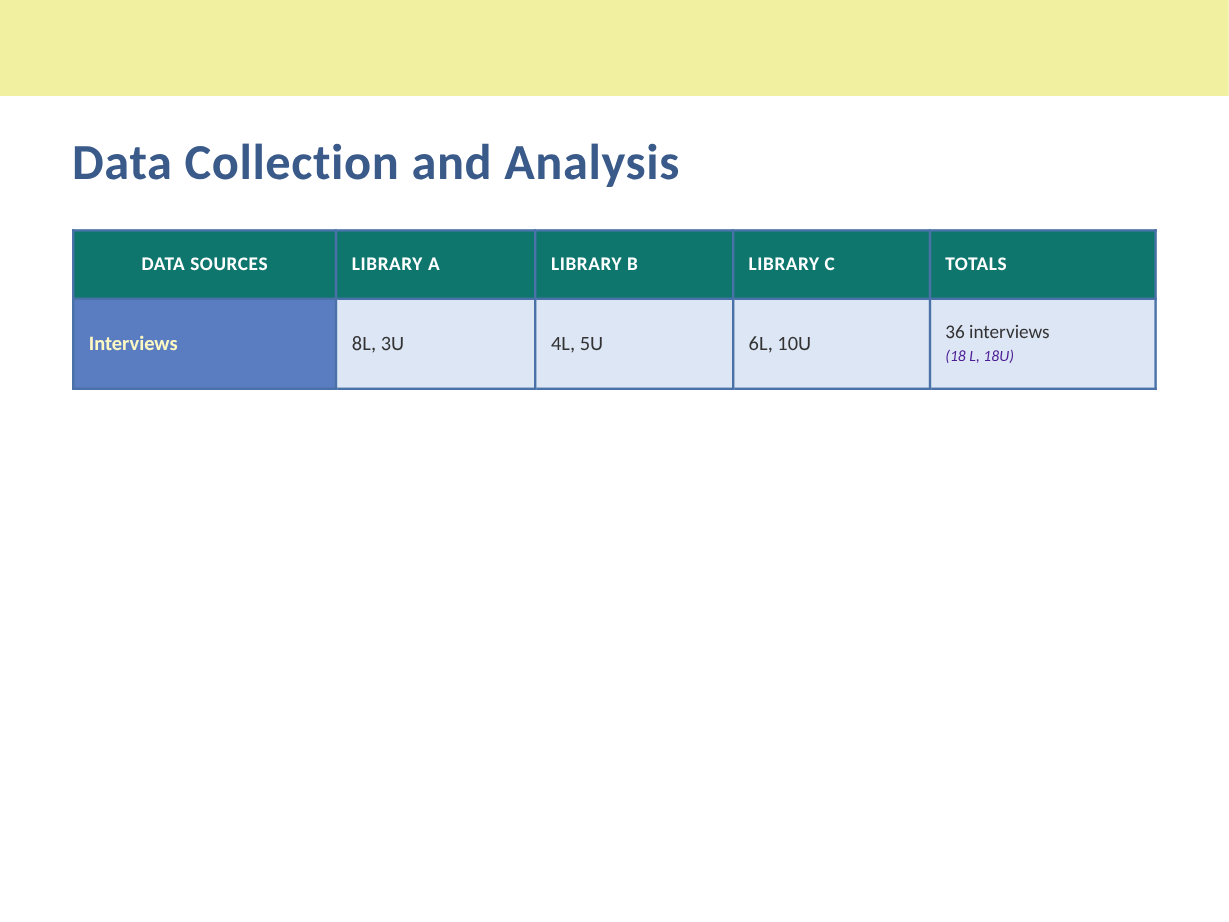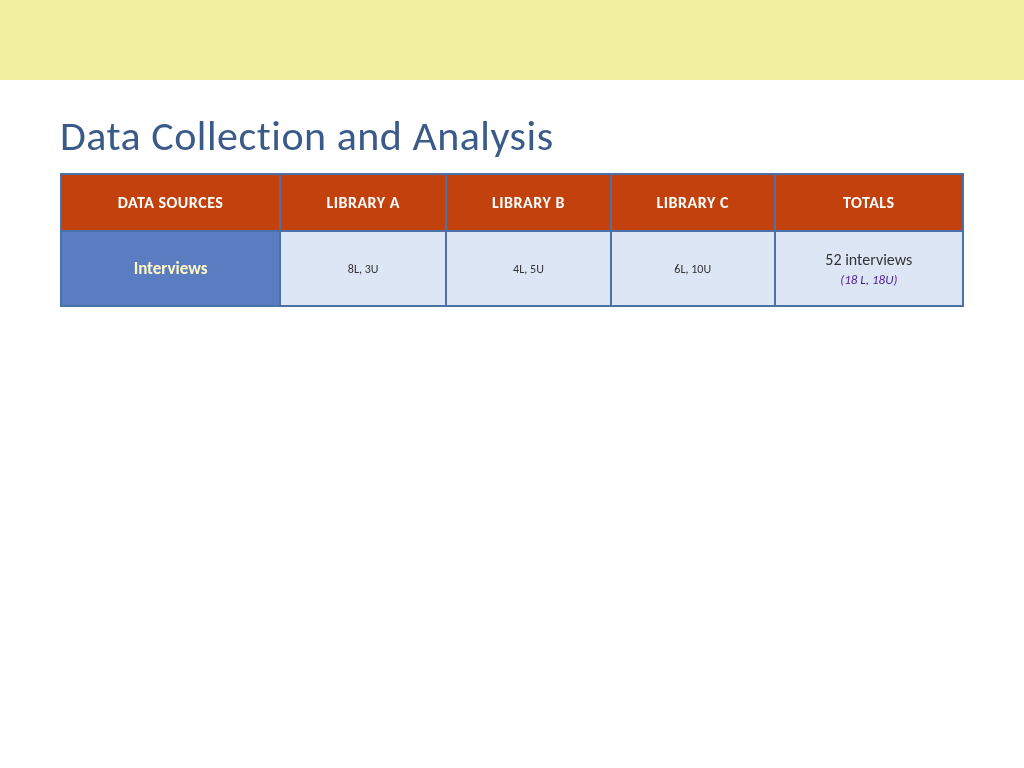--- a/index.html
+++ b/index.html
@@ -22,40 +22,40 @@
       background: #f0f0a0;
     }
 
     .content-area {
       padding: 30px 60px 30px 60px;
     }
 
     .page-title {
       font-size: 42px;
       color: #3a5a8a;
-      font-weight: 400;
-      margin-bottom: 12px;
+      font-weight: 700;
+      margin-bottom: 30px;
       letter-spacing: 0.5px;
     }
 
     .data-table {
       width: 100%;
       border-collapse: collapse;
       border: 2px solid #4a72a8;
     }
 
     .data-table th, .data-table td {
       border: 2px solid #4a72a8;
-      text-align: center;
+      text-align: left;
       vertical-align: middle;
       padding: 18px 12px;
     }
 
     .header-row th {
-      background-color: #c2410c;
+      background-color: #0f766e;
       color: #ffffff;
       font-size: 16px;
       font-weight: 700;
       letter-spacing: 0.5px;
       text-transform: uppercase;
     }
 
     .header-row th.data-sources-header {
       text-align: center;
     }
@@ -64,21 +64,21 @@
       background-color: #5a7cc0;
       color: #fef9c3;
       font-size: 17px;
       font-weight: 700;
       text-align: center;
     }
 
     .data-cell {
       background-color: #dde6f5;
       color: #333333;
-      font-size: 12px;
+      font-size: 17px;
     }
 
     .totals-cell {
       background-color: #dde6f5;
       color: #333333;
       font-size: 16px;
     }
 
     .totals-cell .sub-text {
       font-size: 13px;
@@ -111,19 +111,19 @@
         <th>TOTALS</th>
       </tr>
     </thead>
     <tbody>
       <tr>
         <td class="row-label">Interviews</td>
         <td class="data-cell">8L, 3U</td>
         <td class="data-cell">4L, 5U</td>
         <td class="data-cell">6L, 10U</td>
         <td class="totals-cell">
-          <span>52 interviews</span>
+          <span>36 interviews</span>
           <span class="sub-text">(18 L, 18U)</span>
         </td>
       </tr>
     </tbody>
   </table>
 </div>
 
 </body></html>

